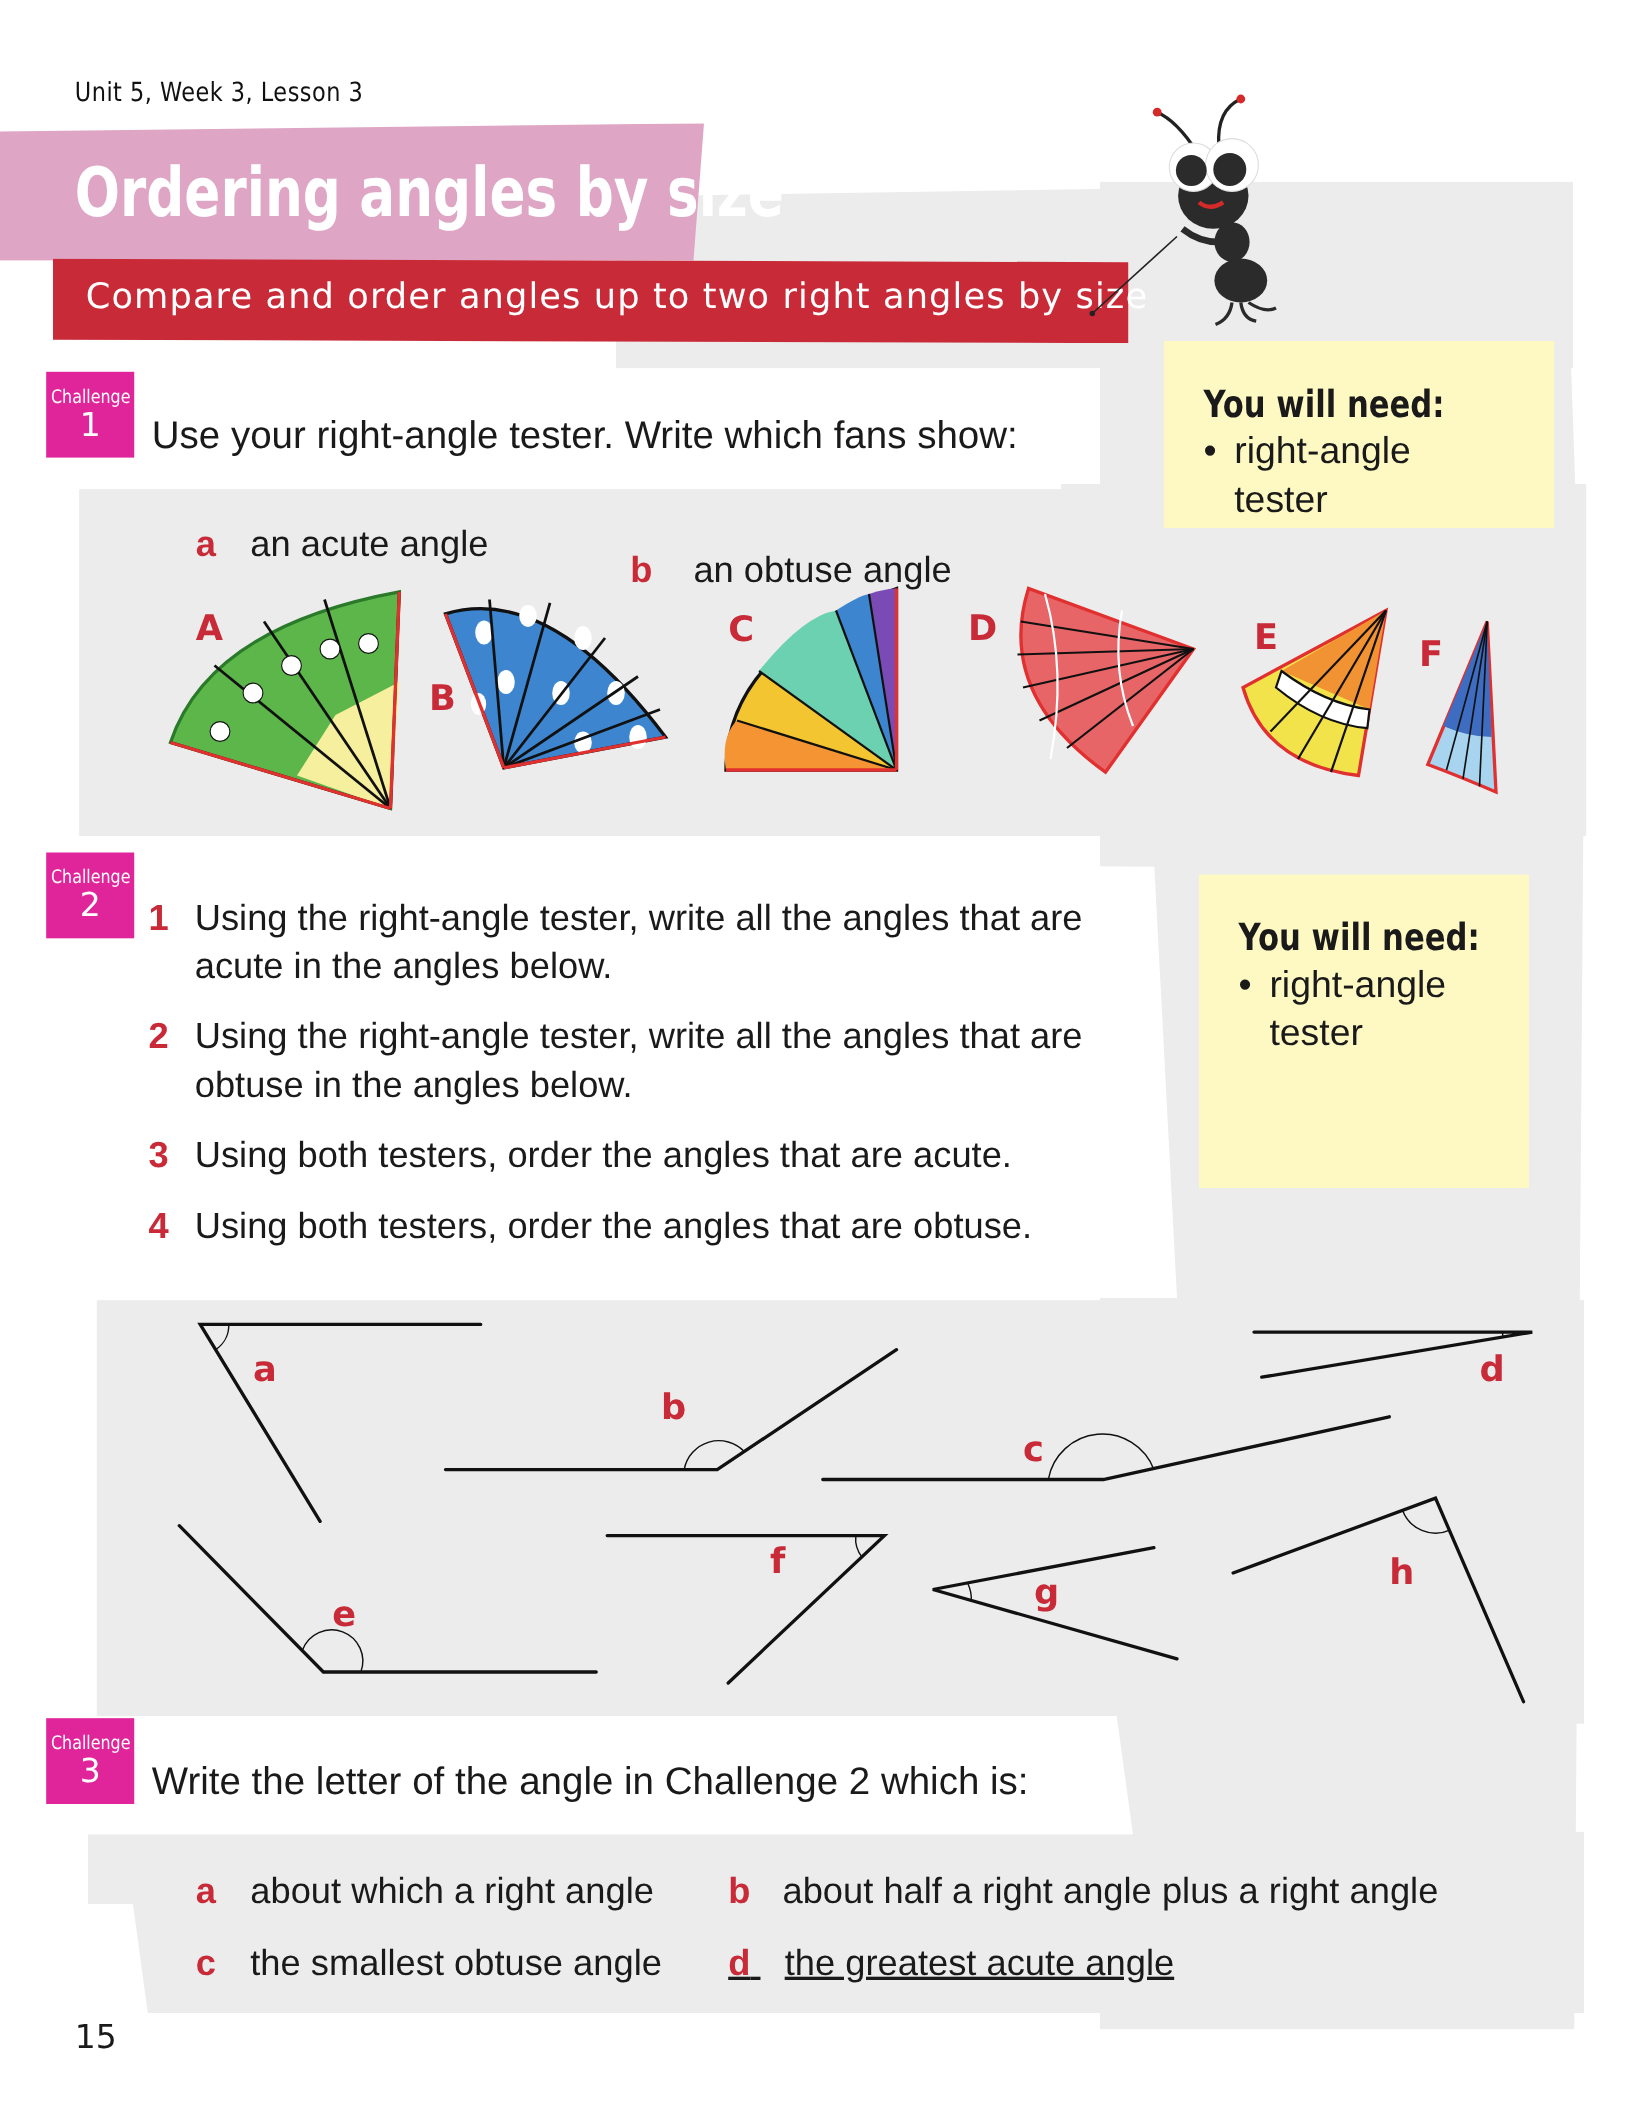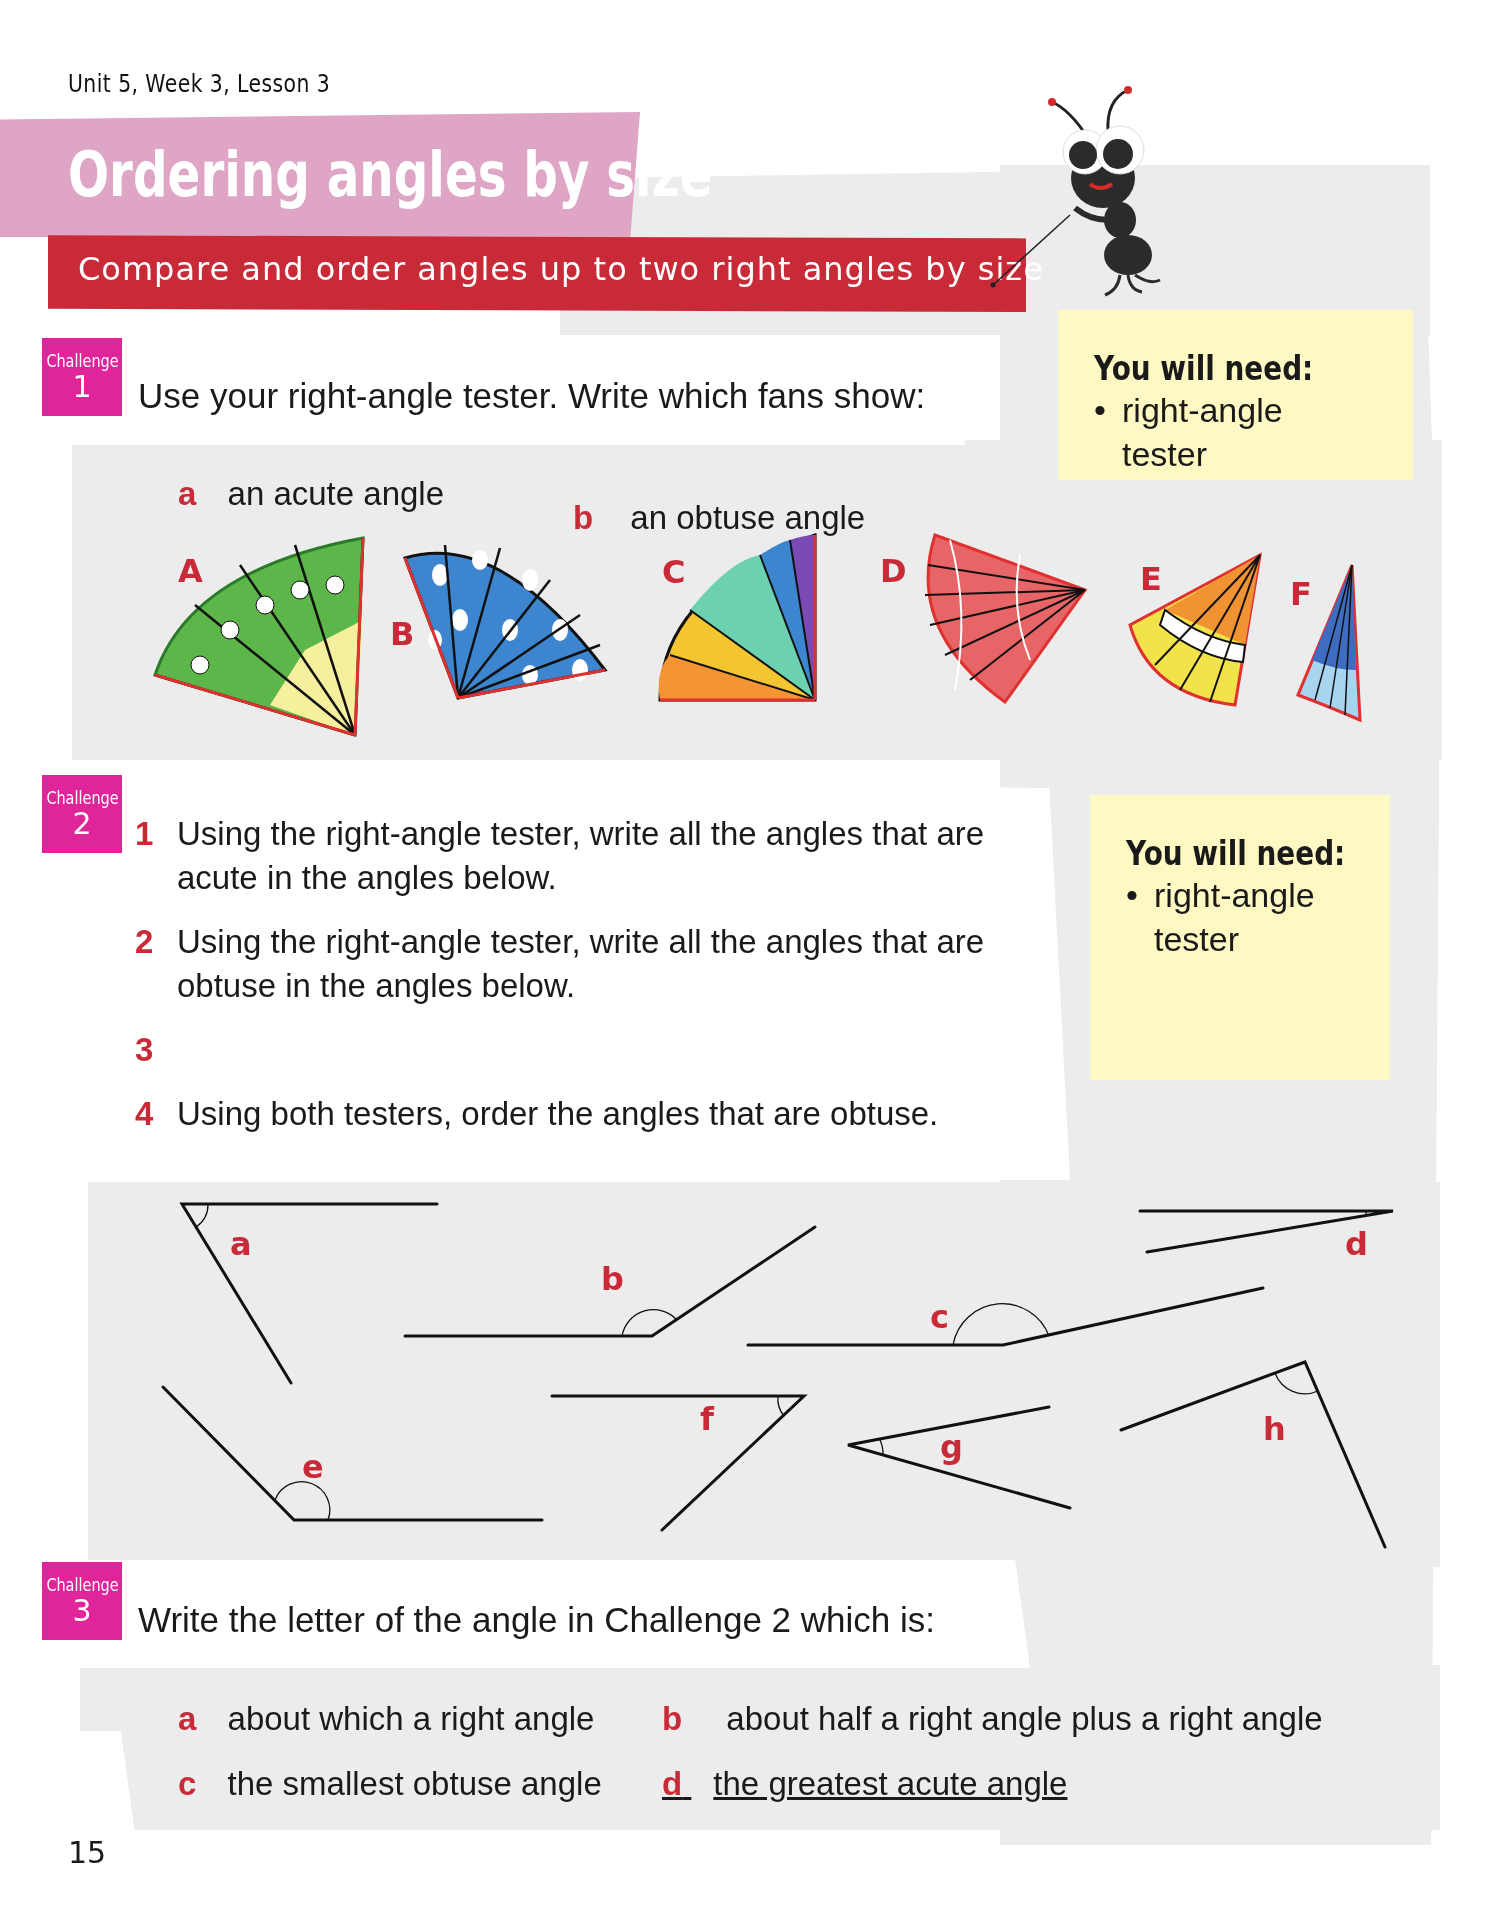--- a/index.html
+++ b/index.html
@@ -231,20 +231,21 @@
   <div class="q-row" style="margin-bottom:20px;">
     <span class="n">1</span>
     <span>Using the right-angle tester, write all the angles that are acute in the angles below.</span>
   </div>
   <div class="q-row" style="margin-bottom:20px;">
     <span class="n">2</span>
     <span>Using the right-angle tester, write all the angles that are obtuse in the angles below.</span>
   </div>
   <div class="q-row" style="margin-bottom:20px;">
     <span class="n">3</span>
+    <span>Using both testers, order the angles that are acute.</span>
   </div>
   <div class="q-row">
     <span class="n">4</span>
     <span>Using both testers, order the angles that are obtuse.</span>
   </div>
 </div>
 
 <div class="abs need-box" style="left:1090px; top:795px; width:300px; height:285px;">
   <div class="need-title">You will need:</div>
   <div class="need-item body-text">right-angle tester</div>
@@ -294,21 +295,21 @@
   <span class="num">3</span>
 </div>
 <div class="abs instr body-text" style="left:138px; top:1600px;">Write the letter of the angle in Challenge 2 which is:</div>
 
 <div class="abs body-text" style="left:178px; top:1700px; font-size:33px;">
   <span class="red-letter">a</span>
   <span style="margin-left:22px;">about which a right angle</span>
 </div>
 <div class="abs body-text" style="left:662px; top:1700px; font-size:33px;">
   <span class="red-letter">b</span>
-  <span style="margin-left:35px;">about half a right angle plus a right angle</span>
+  <span style="margin-left:20px;">about half a right angle plus a right angle</span>
 </div>
 <div class="abs body-text" style="left:178px; top:1765px; font-size:33px;">
   <span class="red-letter">c</span>
   <span style="margin-left:22px;">the smallest obtuse angle</span>
 </div>
 <div class="abs body-text" style="left:662px; top:1765px; font-size:33px;text-decoration:underline;">
   <span class="red-letter">d</span>
   <span style="margin-left:22px;">the greatest acute angle</span>
 </div>
 

